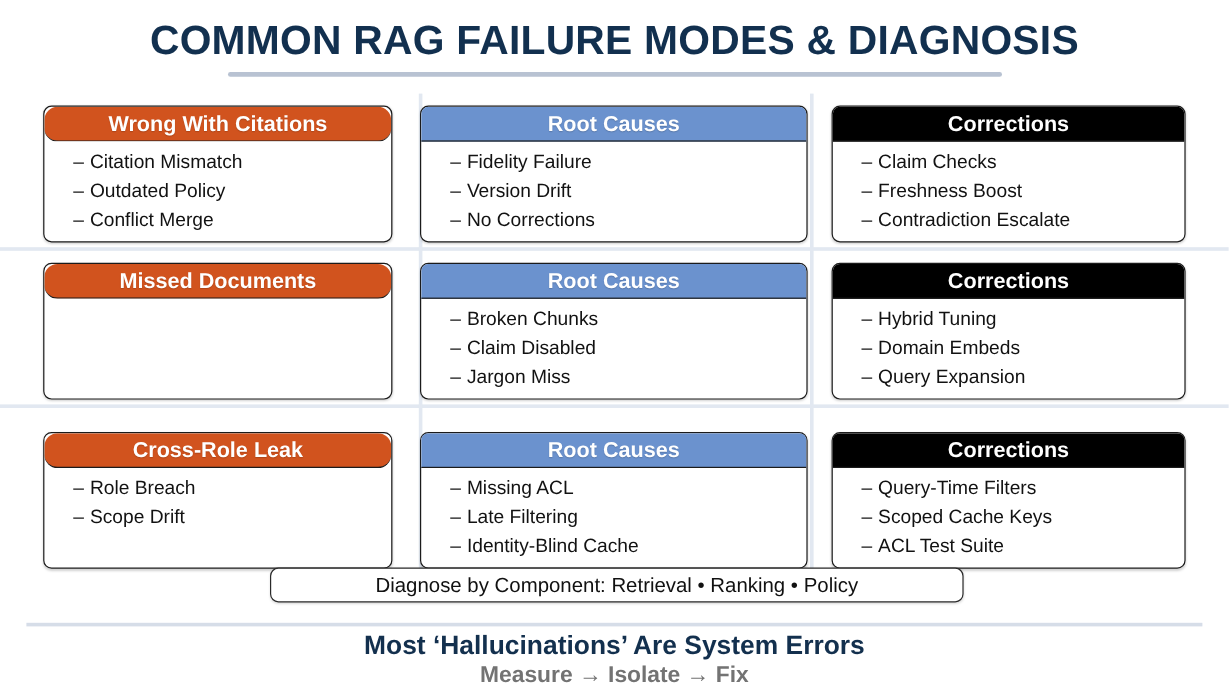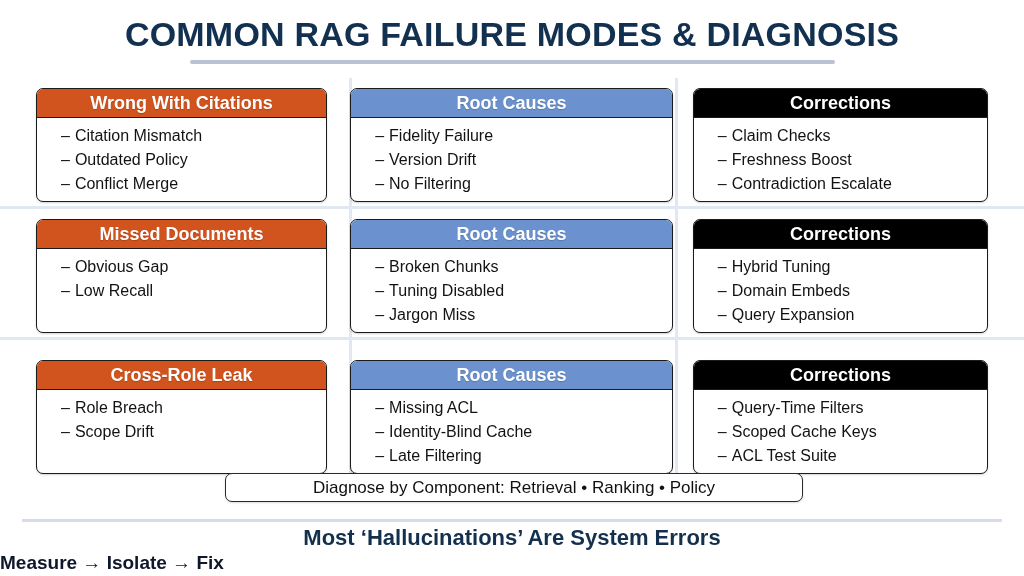--- a/index.html
+++ b/index.html
@@ -73,21 +73,21 @@
     line-height:28px;
     text-align:center;
     font-size:18px;
     font-weight:bold;
     color:#ffffff;
     border-bottom:1.4px solid #1b1b1b;
     white-space:nowrap;
     overflow:hidden;
     text-shadow:0 1px 1px rgba(0,0,0,0.18);
   }
-  .card-header.orange{background:#d1531e;}
+  .card-header.orange{background:#d1531e;border-radius:11px;}
   .card-header.blue{background:#6b92ce;}
   .card-header.green{background:#000000;}
 
   .card-body{
     padding:6px 0 0 24px;
   }
   .item{
     font-size:16px;
     line-height:24px;
     color:#121212;
@@ -114,23 +114,23 @@
   .footer-head{
     position:absolute;left:0;top:523px;width:1024px;
     text-align:center;
     font-size:22px;font-weight:bold;
     color:#13304e;
     line-height:30px;
     white-space:nowrap;
   }
   .footer-sub{
     position:absolute;left:0;top:551px;width:1024px;
-    text-align:left;
+    text-align:center;
     font-size:19px;font-weight:bold;
-    color:#0f172a;
+    color:#737373;
     line-height:24px;
     white-space:nowrap;
   }
 </style>
 </head>
 <body>
 
 <div class="stage">
 
   <div class="title">COMMON RAG FAILURE MODES &amp; DIAGNOSIS</div>
@@ -153,52 +153,48 @@
             <div class="item"><span class="dash">–</span><span>Conflict Merge</span></div>
           </div>
         </div>
       </div>
       <div class="cell c1">
         <div class="card">
           <div class="card-header blue">Root Causes</div>
           <div class="card-body">
             <div class="item"><span class="dash">–</span><span>Fidelity Failure</span></div>
             <div class="item"><span class="dash">–</span><span>Version Drift</span></div>
-            <div class="item"><span class="dash">–</span><span>No Filtering</span></div>
+            <div class="item"><span class="dash">–</span><span>No Corrections</span></div>
           </div>
         </div>
       </div>
       <div class="cell c2">
         <div class="card">
           <div class="card-header green">Corrections</div>
           <div class="card-body">
             <div class="item"><span class="dash">–</span><span>Claim Checks</span></div>
             <div class="item"><span class="dash">–</span><span>Freshness Boost</span></div>
             <div class="item"><span class="dash">–</span><span>Contradiction Escalate</span></div>
           </div>
         </div>
       </div>
     </div>
 
     <div class="row row2">
       <div class="cell c0">
         <div class="card">
           <div class="card-header orange">Missed Documents</div>
-          <div class="card-body">
-            <div class="item"><span class="dash">–</span><span>Obvious Gap</span></div>
-            <div class="item"><span class="dash">–</span><span>Low Recall</span></div>
-          </div>
         </div>
       </div>
       <div class="cell c1">
         <div class="card">
           <div class="card-header blue">Root Causes</div>
           <div class="card-body">
             <div class="item"><span class="dash">–</span><span>Broken Chunks</span></div>
-            <div class="item"><span class="dash">–</span><span>Tuning Disabled</span></div>
+            <div class="item"><span class="dash">–</span><span>Claim Disabled</span></div>
             <div class="item"><span class="dash">–</span><span>Jargon Miss</span></div>
           </div>
         </div>
       </div>
       <div class="cell c2">
         <div class="card">
           <div class="card-header green">Corrections</div>
           <div class="card-body">
             <div class="item"><span class="dash">–</span><span>Hybrid Tuning</span></div>
             <div class="item"><span class="dash">–</span><span>Domain Embeds</span></div>
@@ -216,22 +212,22 @@
             <div class="item"><span class="dash">–</span><span>Role Breach</span></div>
             <div class="item"><span class="dash">–</span><span>Scope Drift</span></div>
           </div>
         </div>
       </div>
       <div class="cell c1">
         <div class="card">
           <div class="card-header blue">Root Causes</div>
           <div class="card-body">
             <div class="item"><span class="dash">–</span><span>Missing ACL</span></div>
+            <div class="item"><span class="dash">–</span><span>Late Filtering</span></div>
             <div class="item"><span class="dash">–</span><span>Identity-Blind Cache</span></div>
-            <div class="item"><span class="dash">–</span><span>Late Filtering</span></div>
           </div>
         </div>
       </div>
       <div class="cell c2">
         <div class="card">
           <div class="card-header green">Corrections</div>
           <div class="card-body">
             <div class="item"><span class="dash">–</span><span>Query-Time Filters</span></div>
             <div class="item"><span class="dash">–</span><span>Scoped Cache Keys</span></div>
             <div class="item"><span class="dash">–</span><span>ACL Test Suite</span></div>

